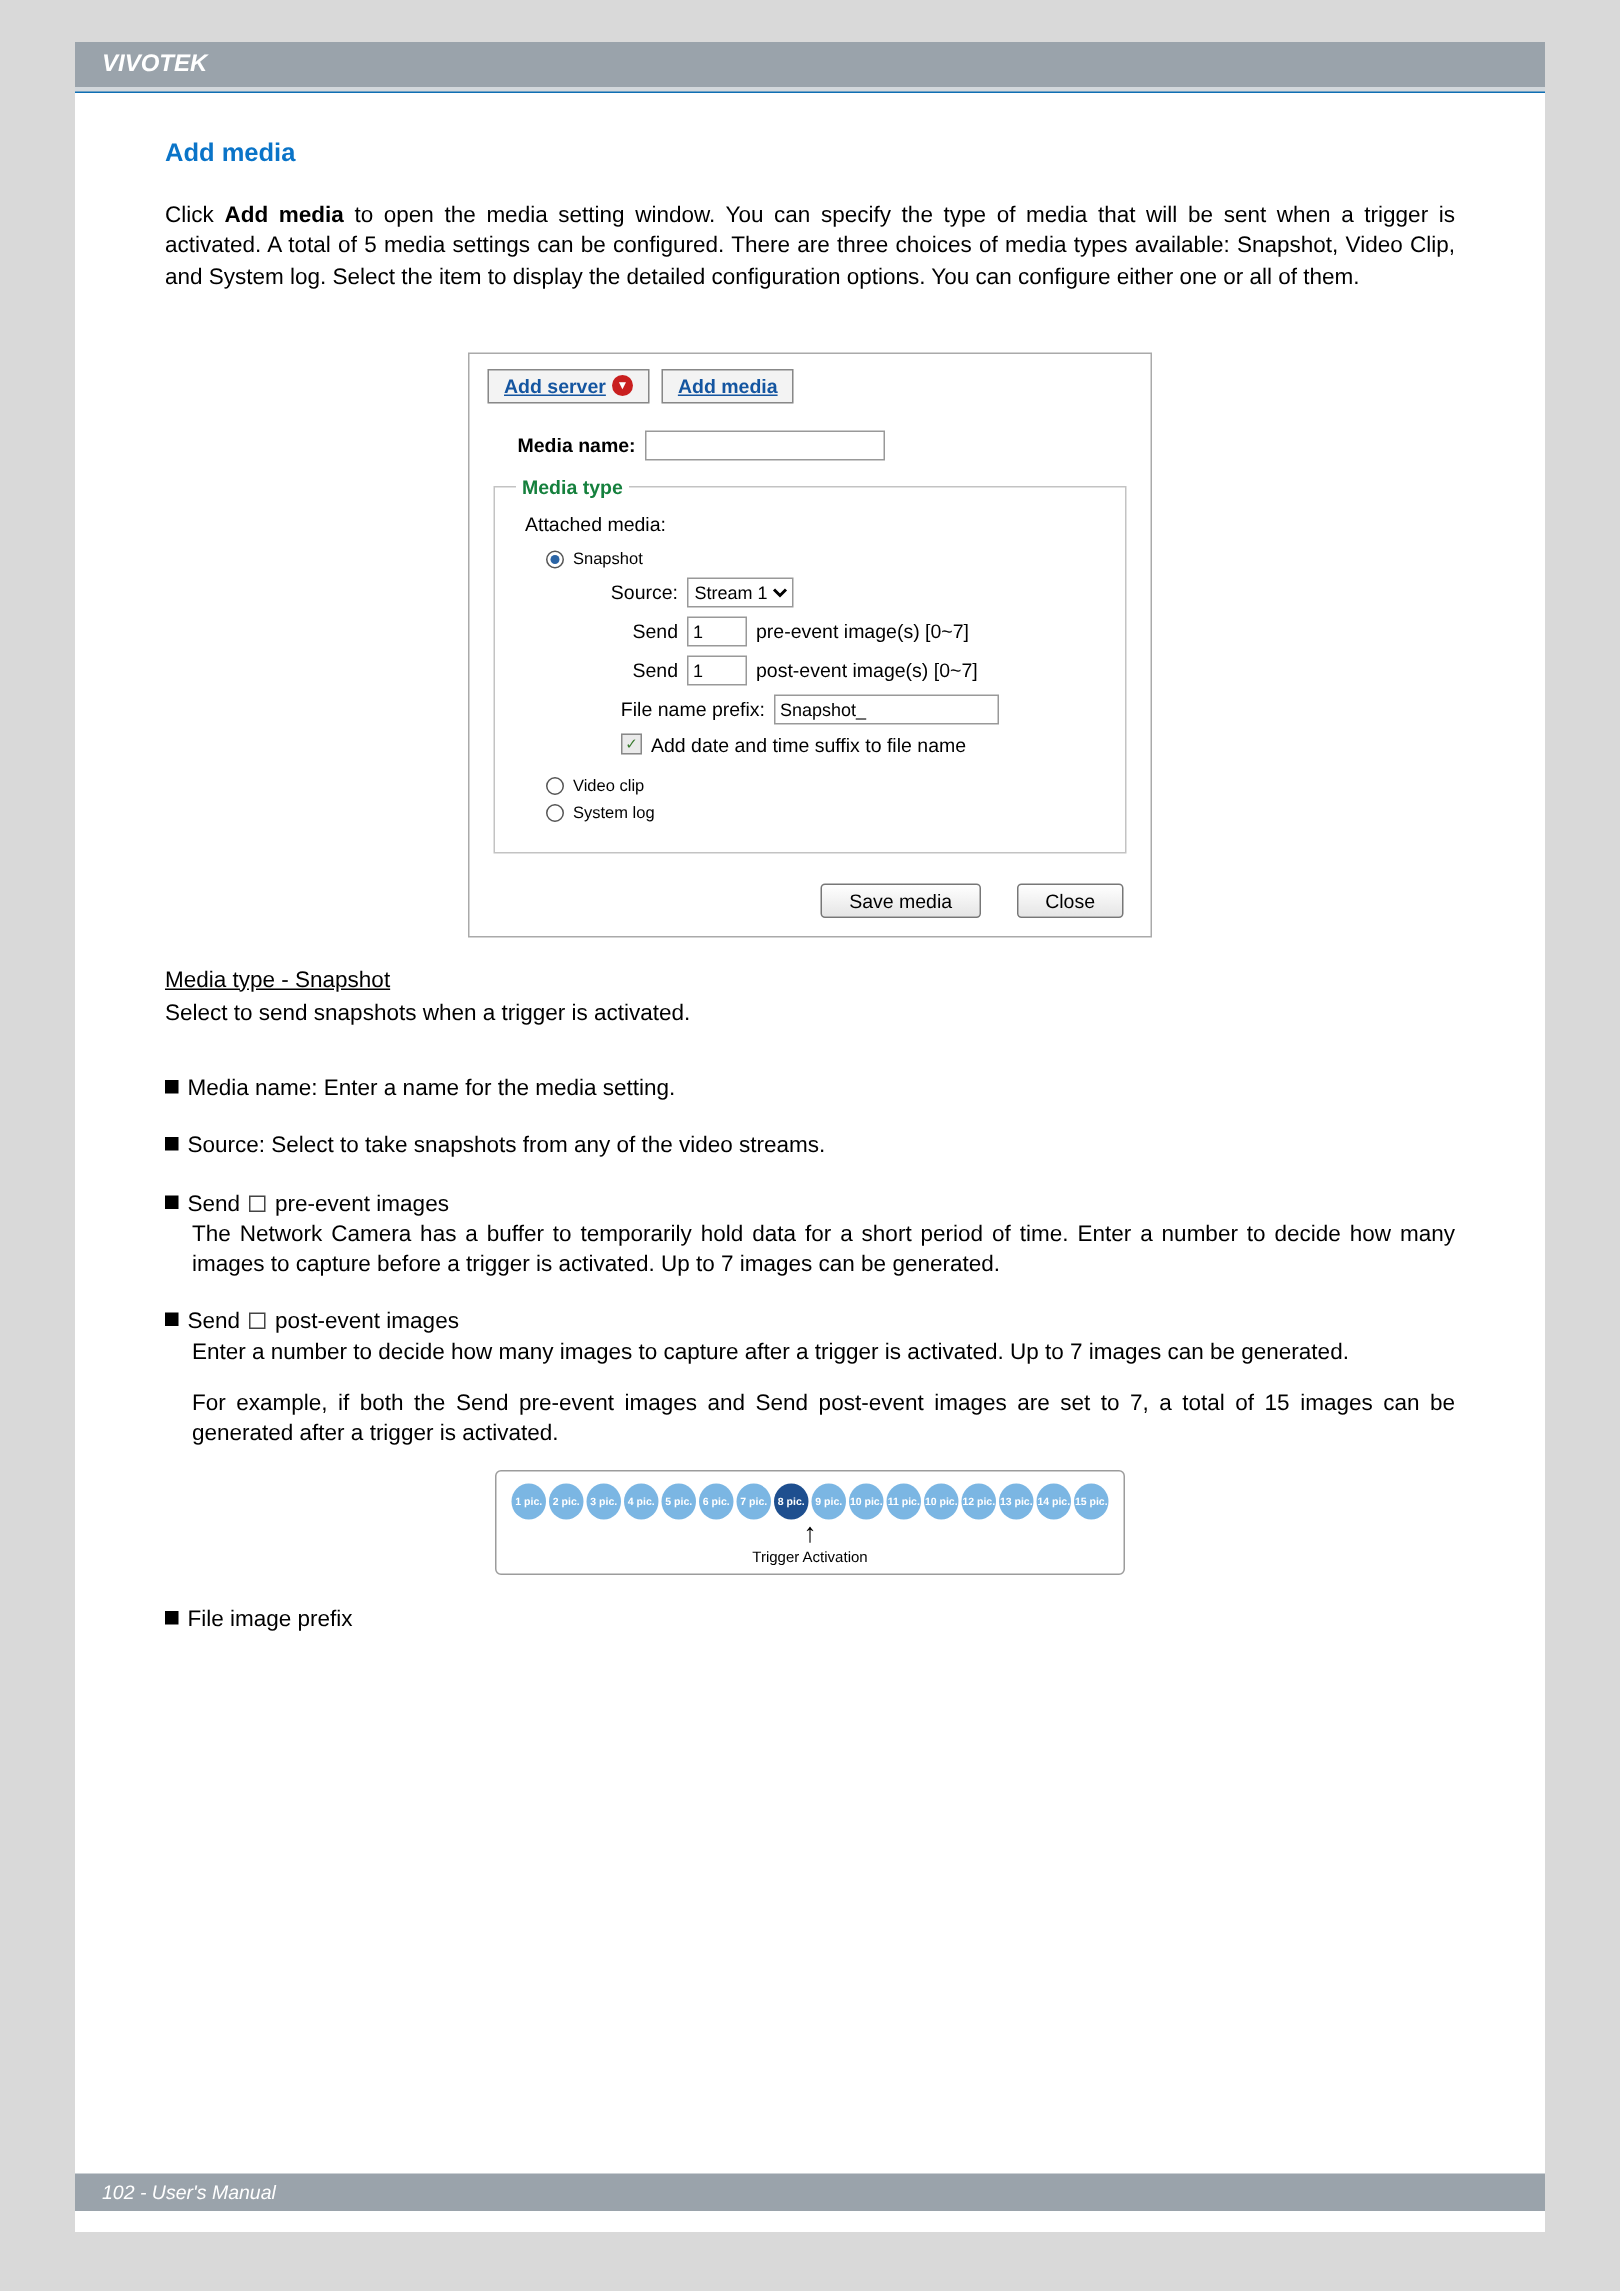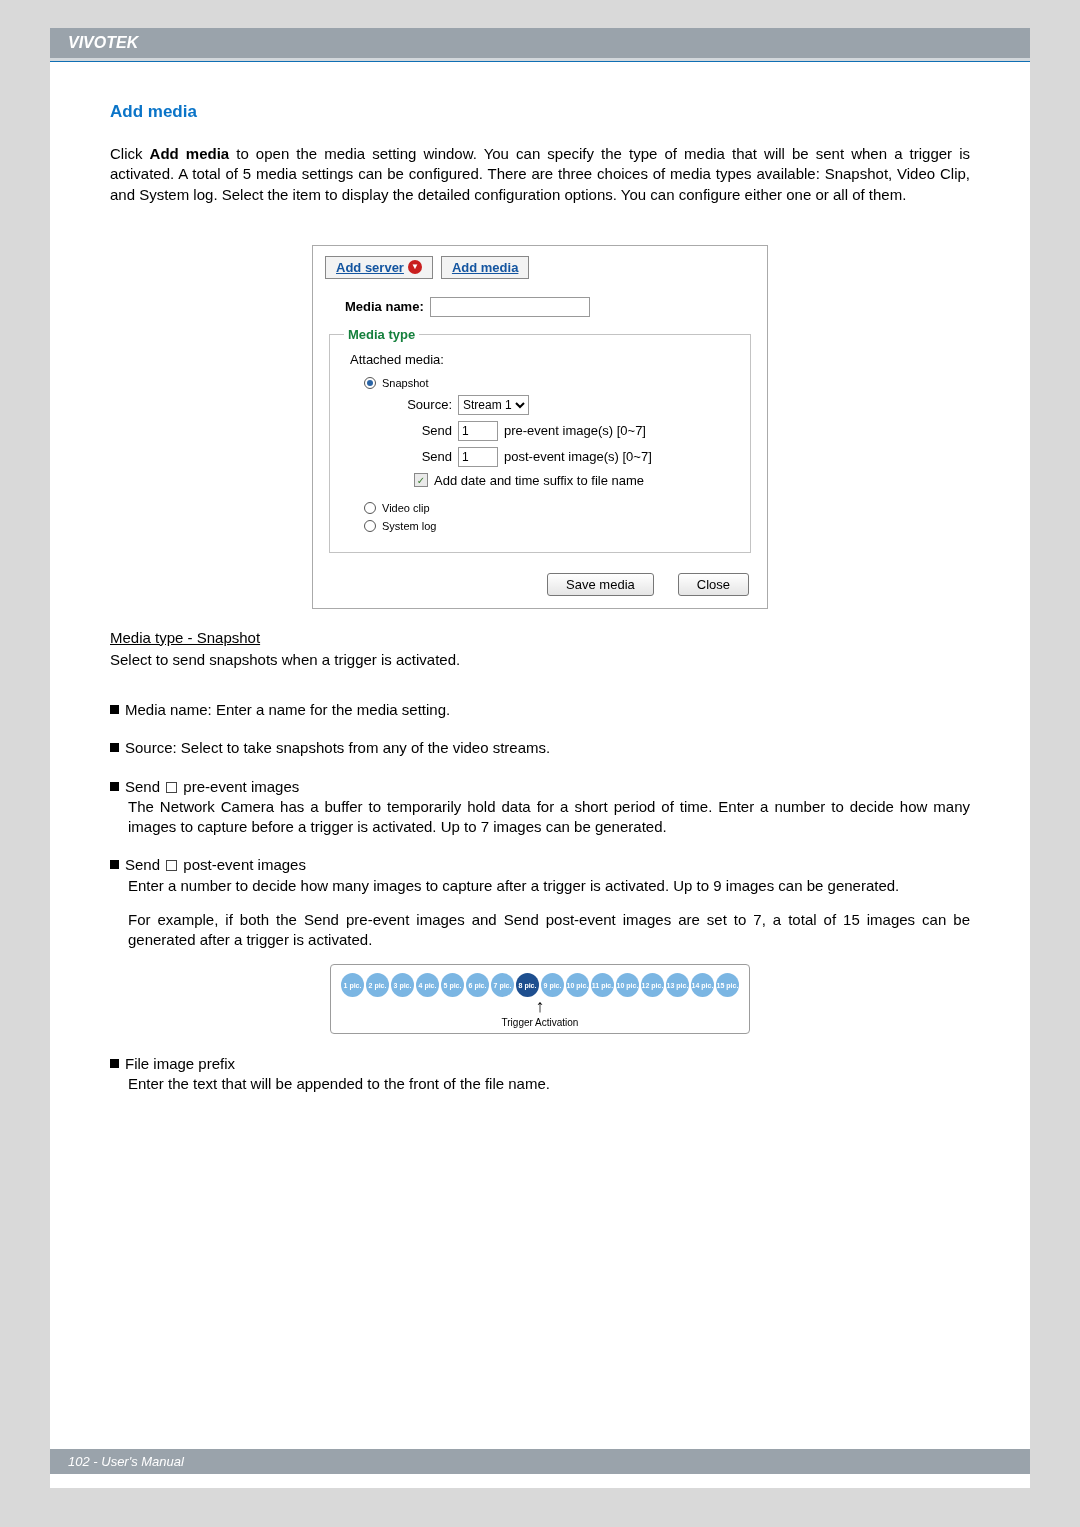--- a/index.html
+++ b/index.html
@@ -24,21 +24,21 @@
     font-weight: bold;
     font-size: 16px;
     padding: 6px 18px;
     border-bottom: 3px solid #d2d7db;
   }
   .border-line {
     height: 1px;
     background: #0f6fb4;
     width: 100%;
   }
-  .content { padding: 40px 60px 0 60px; }
+  .content { padding: 30px 60px 0 60px; }
   .section-title {
     color: #0a74c8;
     font-weight: bold;
     font-size: 17px;
     margin-bottom: 22px;
   }
   .intro { text-align: justify; line-height: 1.35; margin-bottom: 40px; }
   .intro .bold { font-weight: bold; }
   .panel-wrap { display:flex; justify-content:center; margin-bottom:20px; }
   .panel {
@@ -188,20 +188,24 @@
             <div class="indent">
               <span class="lbl">Send</span>
               <input type="text" class="text-input" style="width: 40px;" value="1">
               <span>pre-event image(s) [0~7]</span>
             </div>
             <div class="indent">
               <span class="lbl">Send</span>
               <input type="text" class="text-input" style="width: 40px;" value="1">
               <span>post-event image(s) [0~7]</span>
             </div>
+            <div class="indent">
+              <span class="lbl-wide">File name prefix:</span>
+              <input type="text" class="text-input" style="width: 150px;" value="Snapshot_">
+            </div>
             <div class="indent" style="margin-left:70px;">
               <span class="checkbox-sq">✓</span>
               <span>Add date and time suffix to file name</span>
             </div>
 
             <div class="opt-row" style="margin-top:14px;">
               <span class="radio"></span>
               <span>Video clip</span>
             </div>
             <div class="opt-row">
@@ -222,21 +226,21 @@
 
     <ul class="bullets">
       <li><span class="sq"></span><span>Media name: Enter a name for the media setting.</span></li>
       <li><span class="sq"></span><span>Source: Select to take snapshots from any of the video streams.</span></li>
       <li>
         <span class="sq"></span><span>Send </span><span class="cb-empty"></span><span> pre-event images</span>
         <span class="sub-para">The Network Camera has a buffer to temporarily hold data for a short period of time. Enter a number to decide how many images to capture before a trigger is activated. Up to 7 images can be generated.</span>
       </li>
       <li>
         <span class="sq"></span><span>Send </span><span class="cb-empty"></span><span> post-event images</span>
-        <span class="sub-para">Enter a number to decide how many images to capture after a trigger is activated. Up to 9 images can be generated.</span>
+        <span class="sub-para">Enter a number to decide how many images to capture after a trigger is activated. Up to 7 images can be generated.</span>
         <span class="sub-para" style="margin-top:14px;">For example, if both the Send pre-event images and Send post-event images are set to 7, a total of 15 images can be generated after a trigger is activated.</span>
         <div class="diagram-wrap">
           <div class="diagram">
             <div class="circles">
               <div class="circle c-light">1 pic.</div>
               <div class="circle c-light">2 pic.</div>
               <div class="circle c-light">3 pic.</div>
               <div class="circle c-light">4 pic.</div>
               <div class="circle c-light">5 pic.</div>
               <div class="circle c-light">6 pic.</div>
@@ -251,21 +255,20 @@
               <div class="circle c-light">14 pic.</div>
               <div class="circle c-light">15 pic.</div>
             </div>
             <div class="arrow-up">↑</div>
             <div class="dia-label">Trigger Activation</div>
           </div>
         </div>
       </li>
       <li>
         <span class="sq"></span><span>File image prefix</span>
-        <span class="sub-para">Enter the text that will be appended to the front of the file name.</span>
       </li>
     </ul>
 
   </div>
 
   <div class="footer">
     <span>102 - User's Manual</span>
   </div>
 </div>
 

